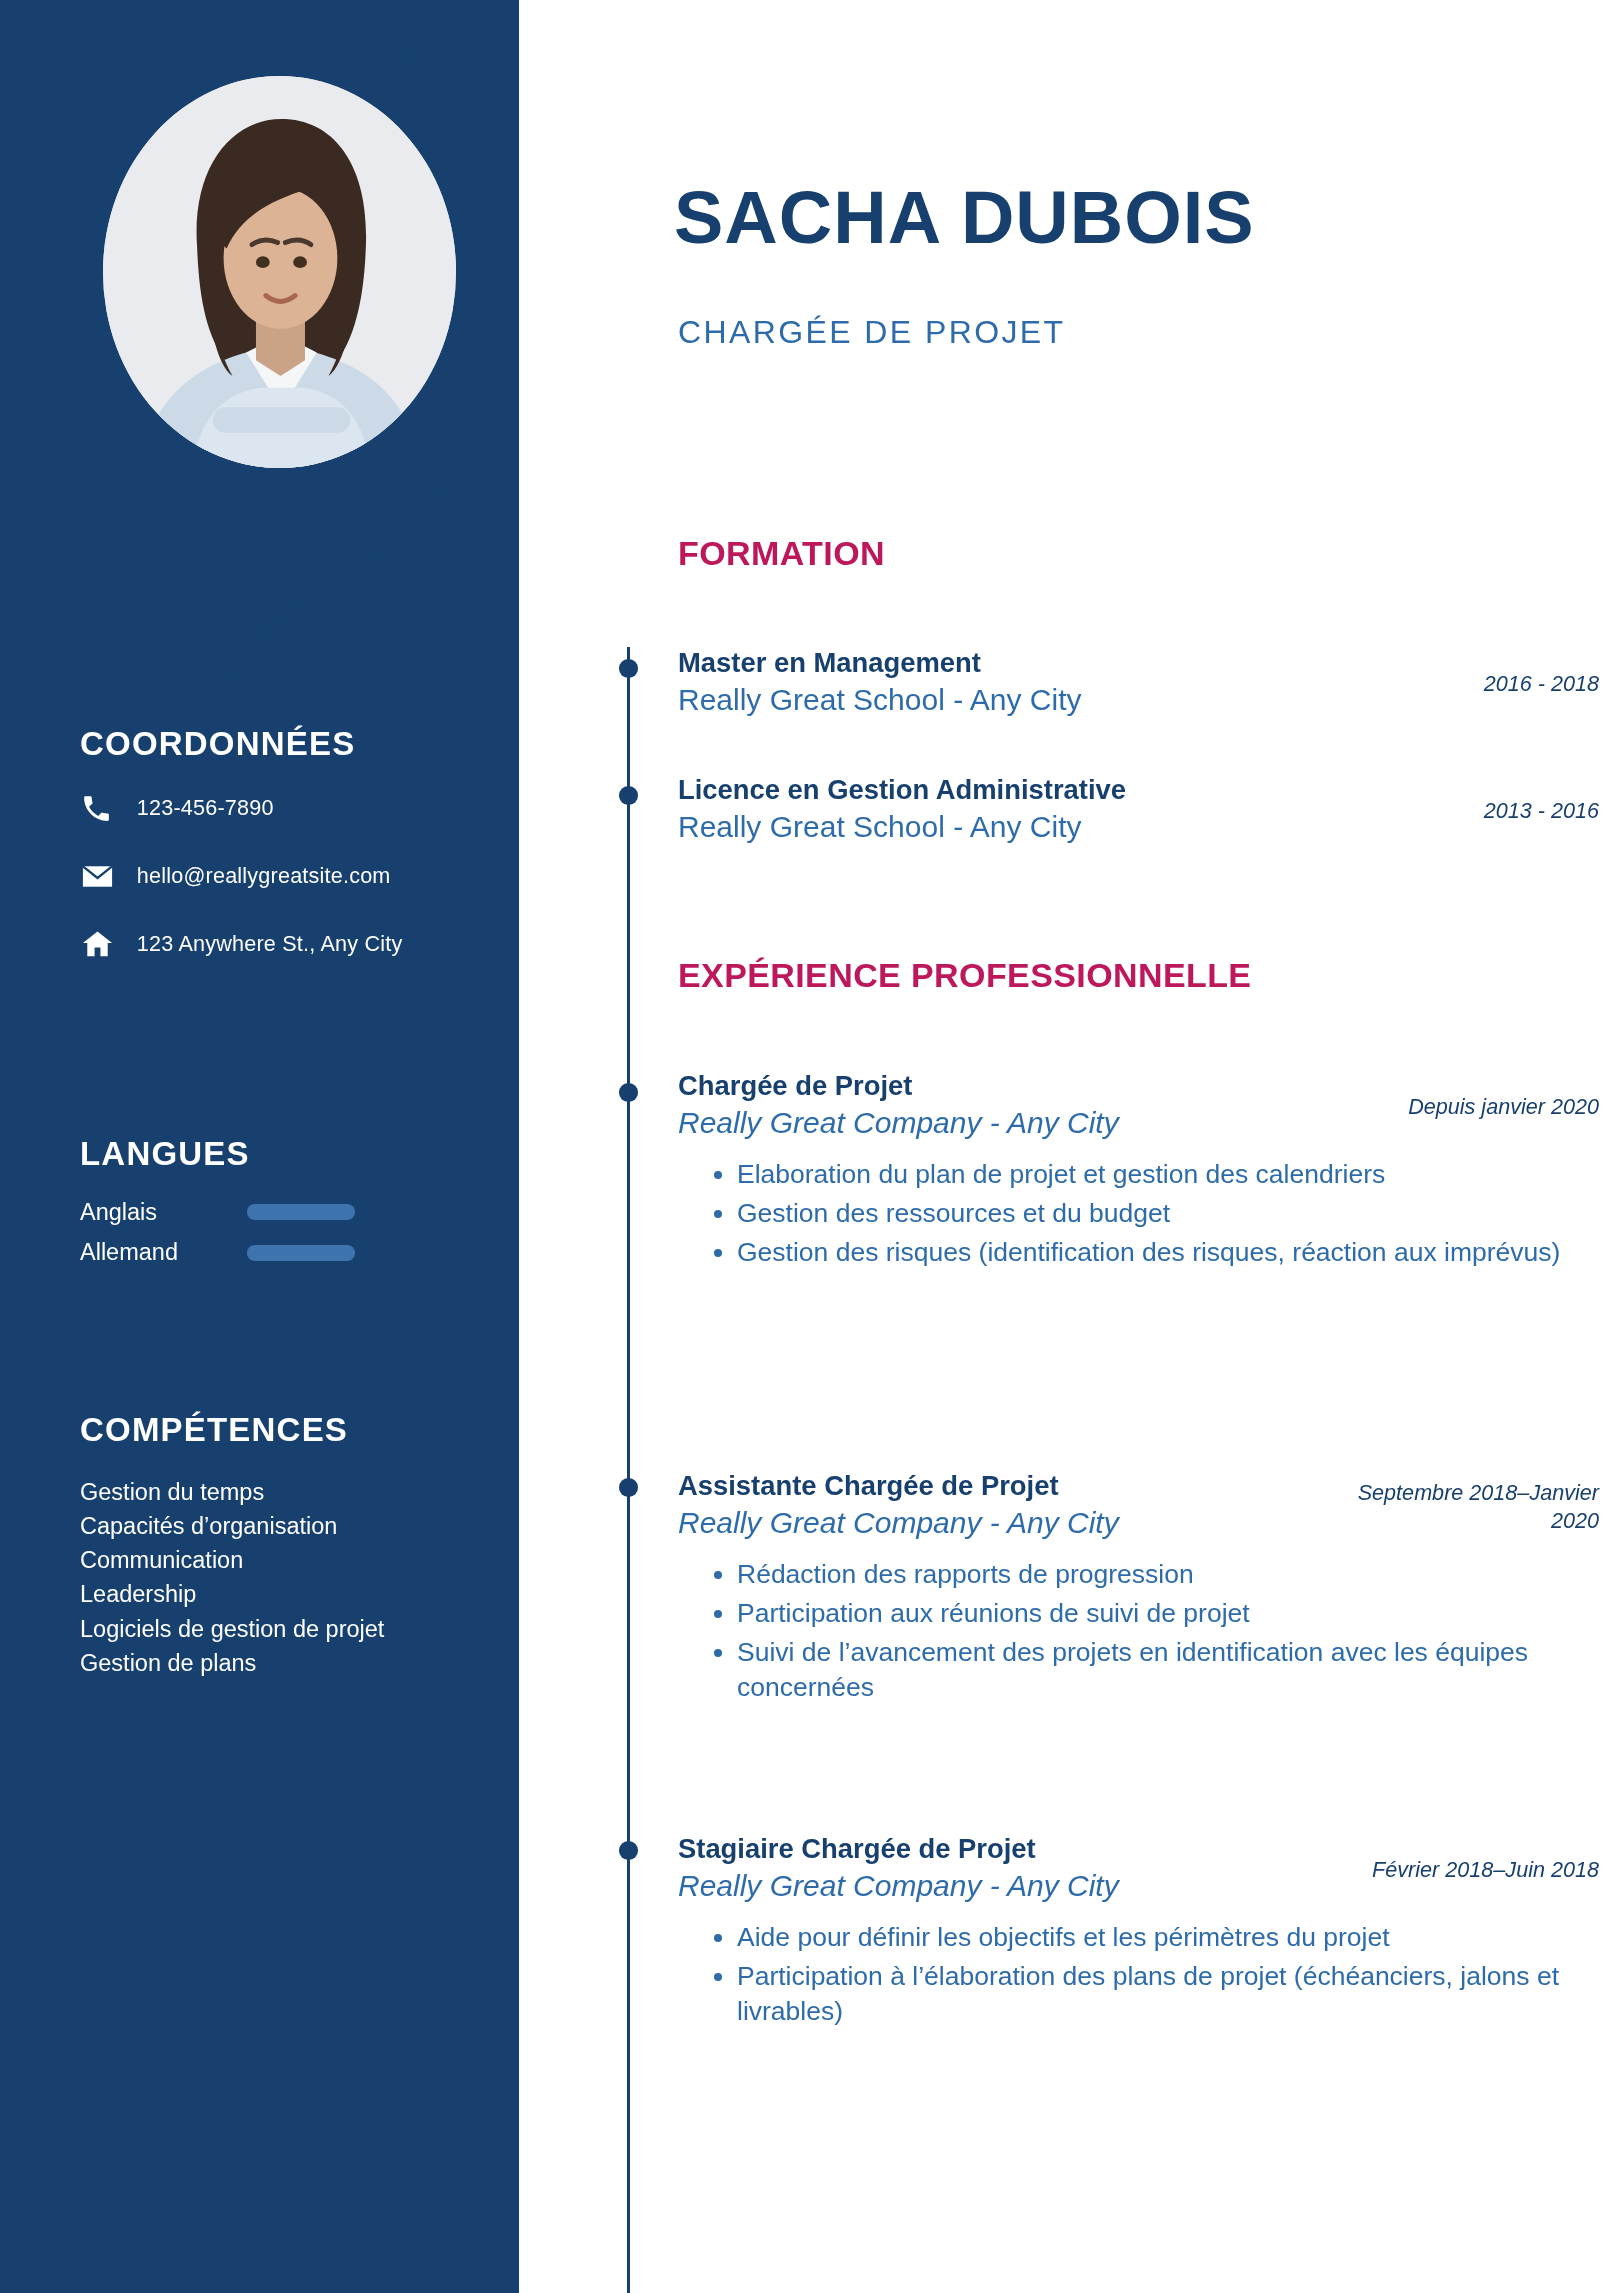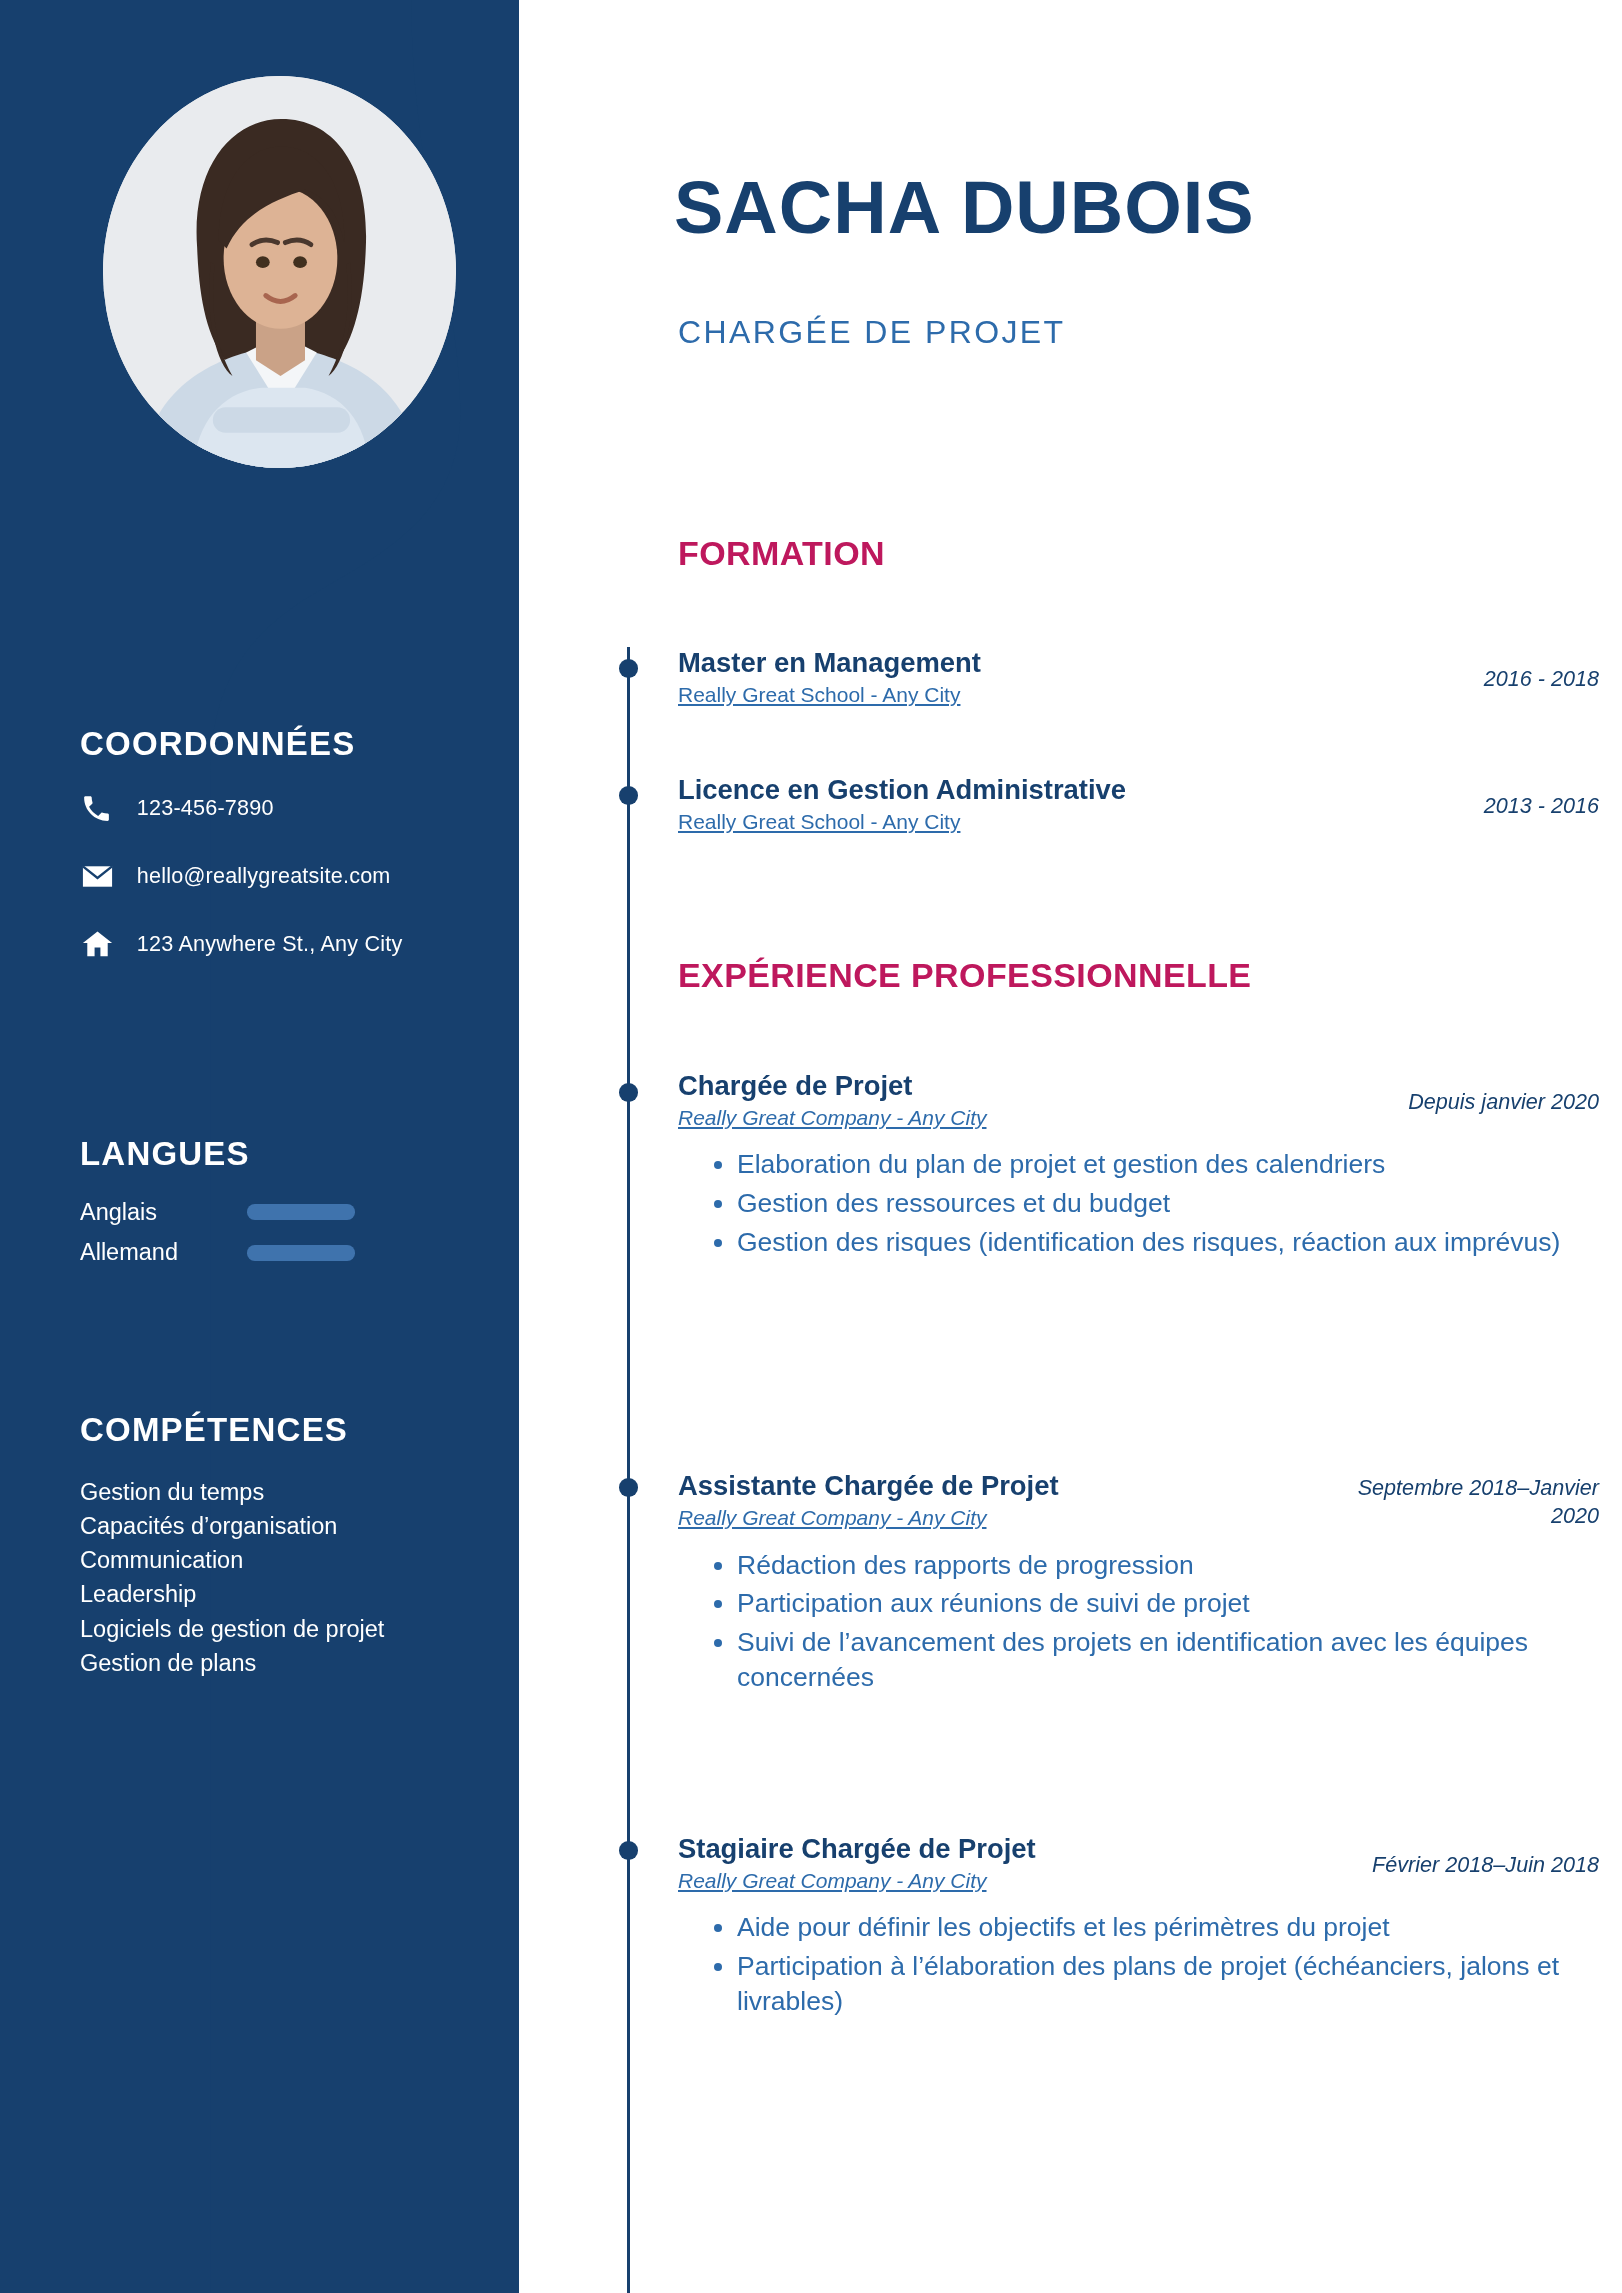--- a/index.html
+++ b/index.html
@@ -114,21 +114,21 @@
     position: absolute;
     left: 588px;
     top: 0;
     width: 1034px;
     height: 2294px;
   }
 
   .name {
     position: absolute;
     left: 86px;
-    top: 165px;
+    top: 175px;
     font-size: 74px;
     font-weight: bold;
     color: #17406e;
     letter-spacing: 1px;
     white-space: nowrap;
   }
   .role {
     position: absolute;
     left: 90px;
     top: 314px;
@@ -167,24 +167,23 @@
     display: flex;
     justify-content: space-between;
     align-items: center;
   }
   .entry-title {
     font-size: 27.4px;
     font-weight: bold;
     color: #17406e;
   }
   .entry-sub {
-    font-size: 21px;
+    font-size: 30px;
     color: #2d6bab;
     margin-top: 3.9px;
-    text-decoration: underline;
   }
   .entry-sub.italic { font-style: italic; }
   .entry-date {
     font-size: 21.6px;
     font-style: italic;
     color: #17406e;
     text-align: right;
     width: 255px;
     flex: 0 0 255px;
     line-height: 1.3;

